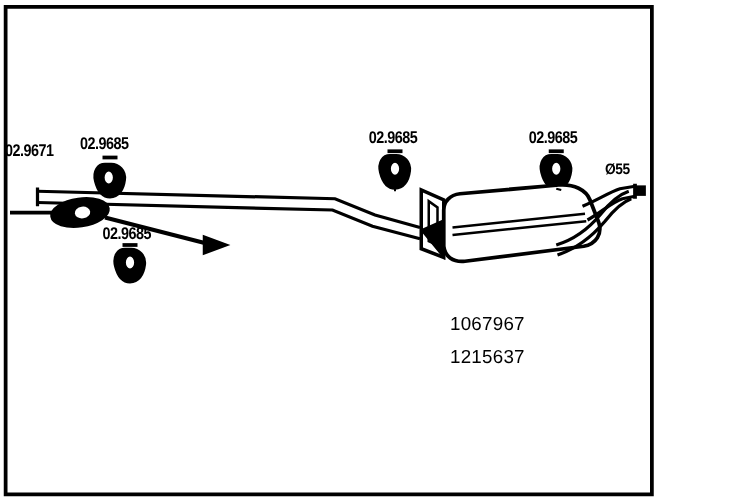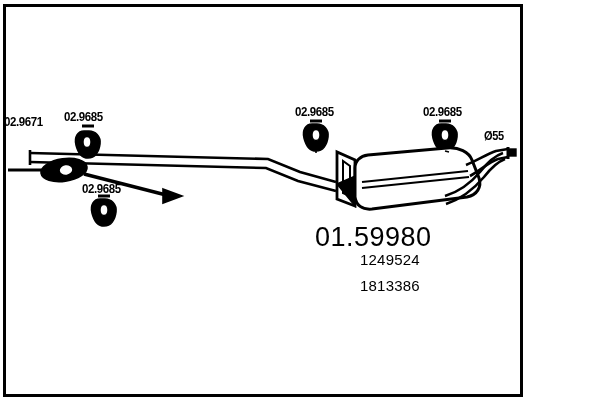--- a/index.html
+++ b/index.html
@@ -163,19 +163,18 @@
   <div class="lbl ref-label" style="left:64px; top:110px;">02.9685</div>
 
   <div class="lbl ref-label" style="left:82px; top:182px;">02.9685</div>
 
   <div class="lbl ref-label" style="left:295px; top:105px;">02.9685</div>
 
   <div class="lbl ref-label" style="left:423px; top:105px;">02.9685</div>
 
   <div class="lbl dia-label" style="left:484px; top:130px;">Ø55</div>
 
-  <div class="lbl main-part" style="left:315px; top:224px;">01.59980</div>
 
-  <div class="lbl sub-part" style="left:360px; top:252px;">1249524</div>
+  <div class="lbl sub-part" style="left:360px; top:252px;">1067967</div>
 
-  <div class="lbl sub-part" style="left:360px; top:278px;">1813386</div>
+  <div class="lbl sub-part" style="left:360px; top:278px;">1215637</div>
 
 </div>
 
 </body></html>

